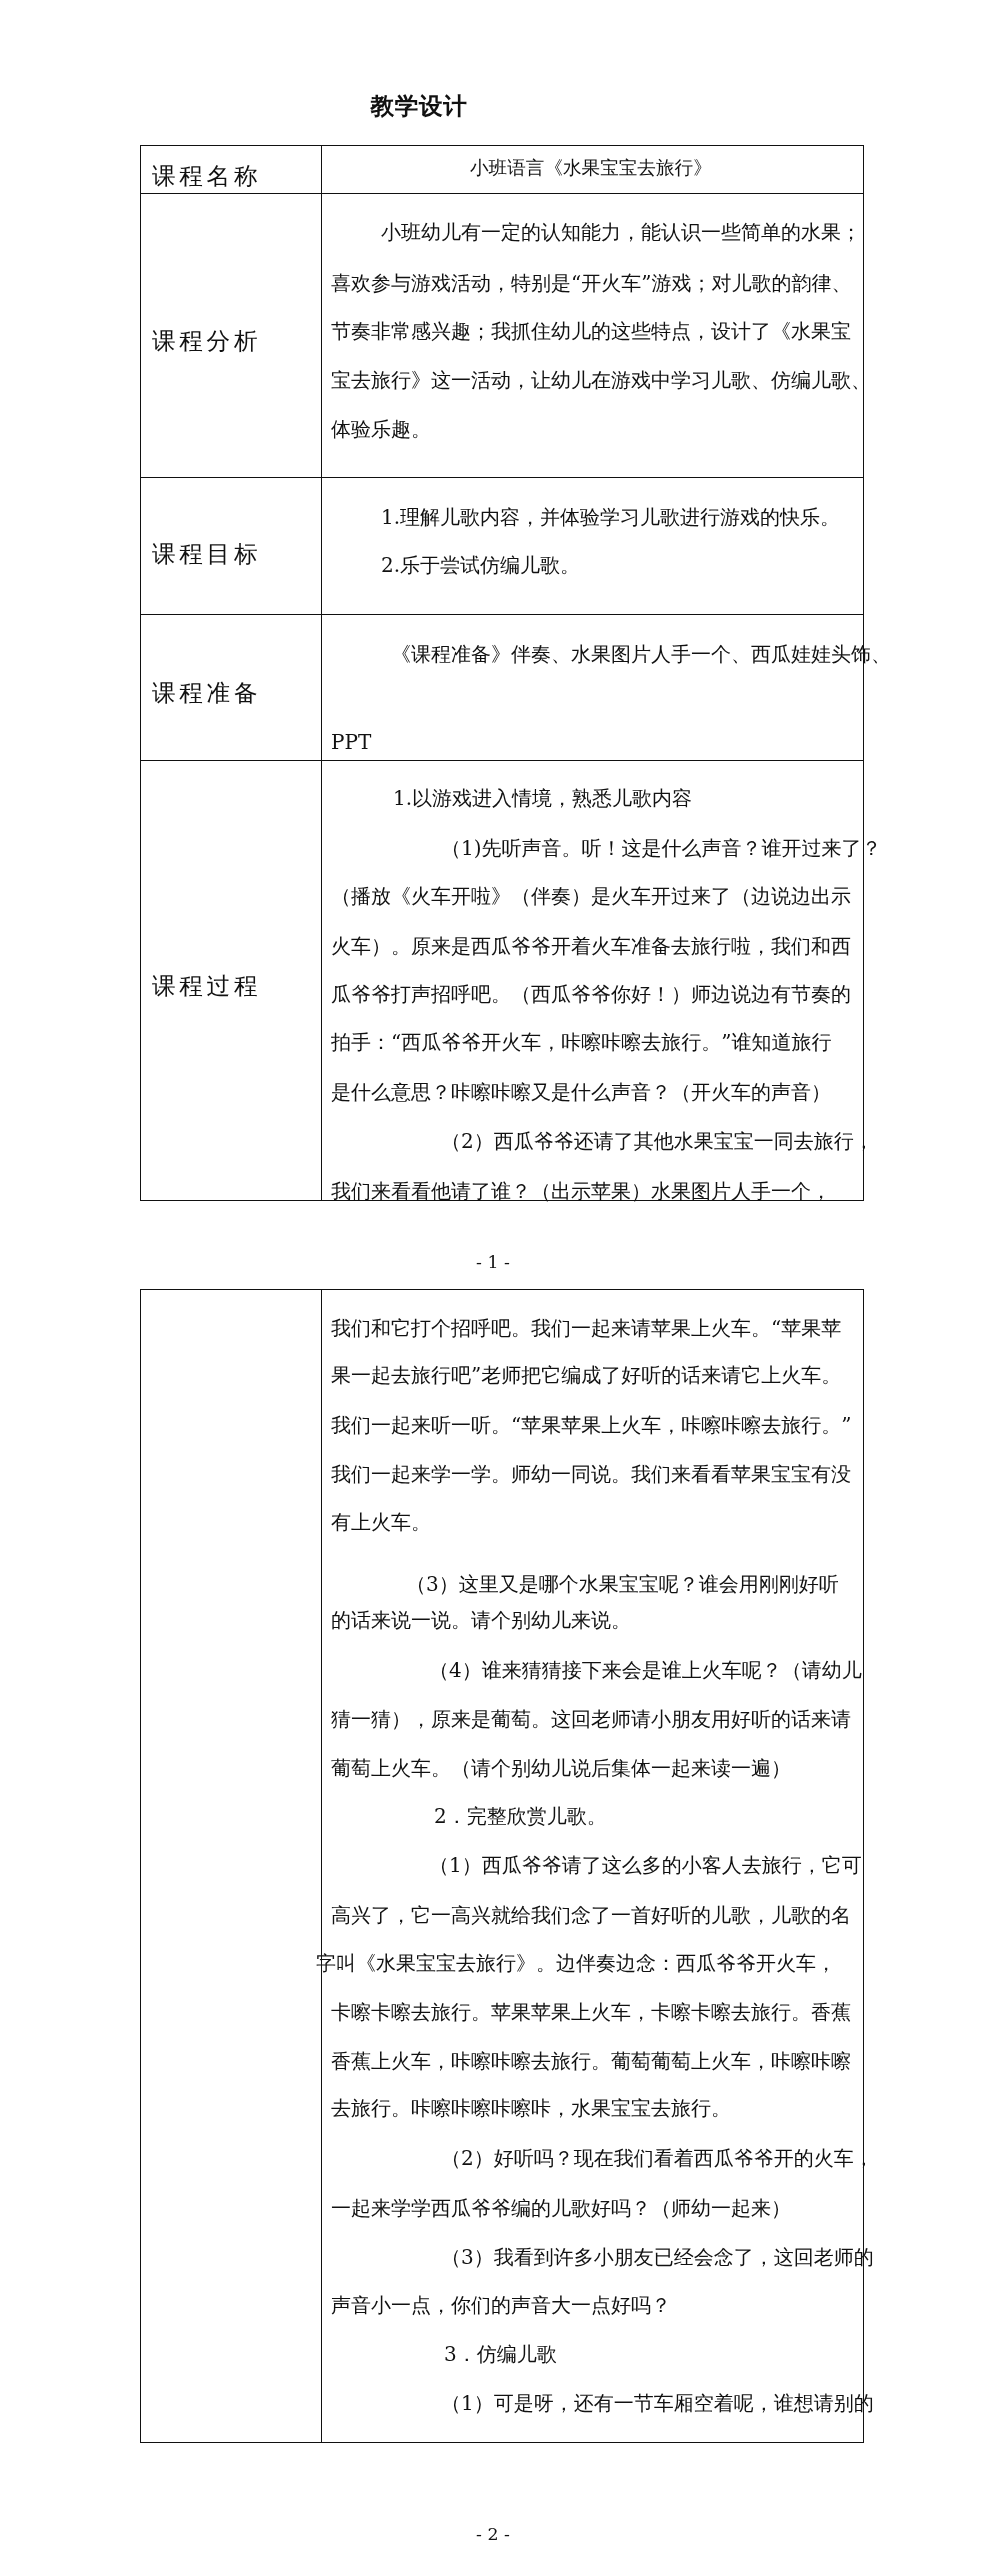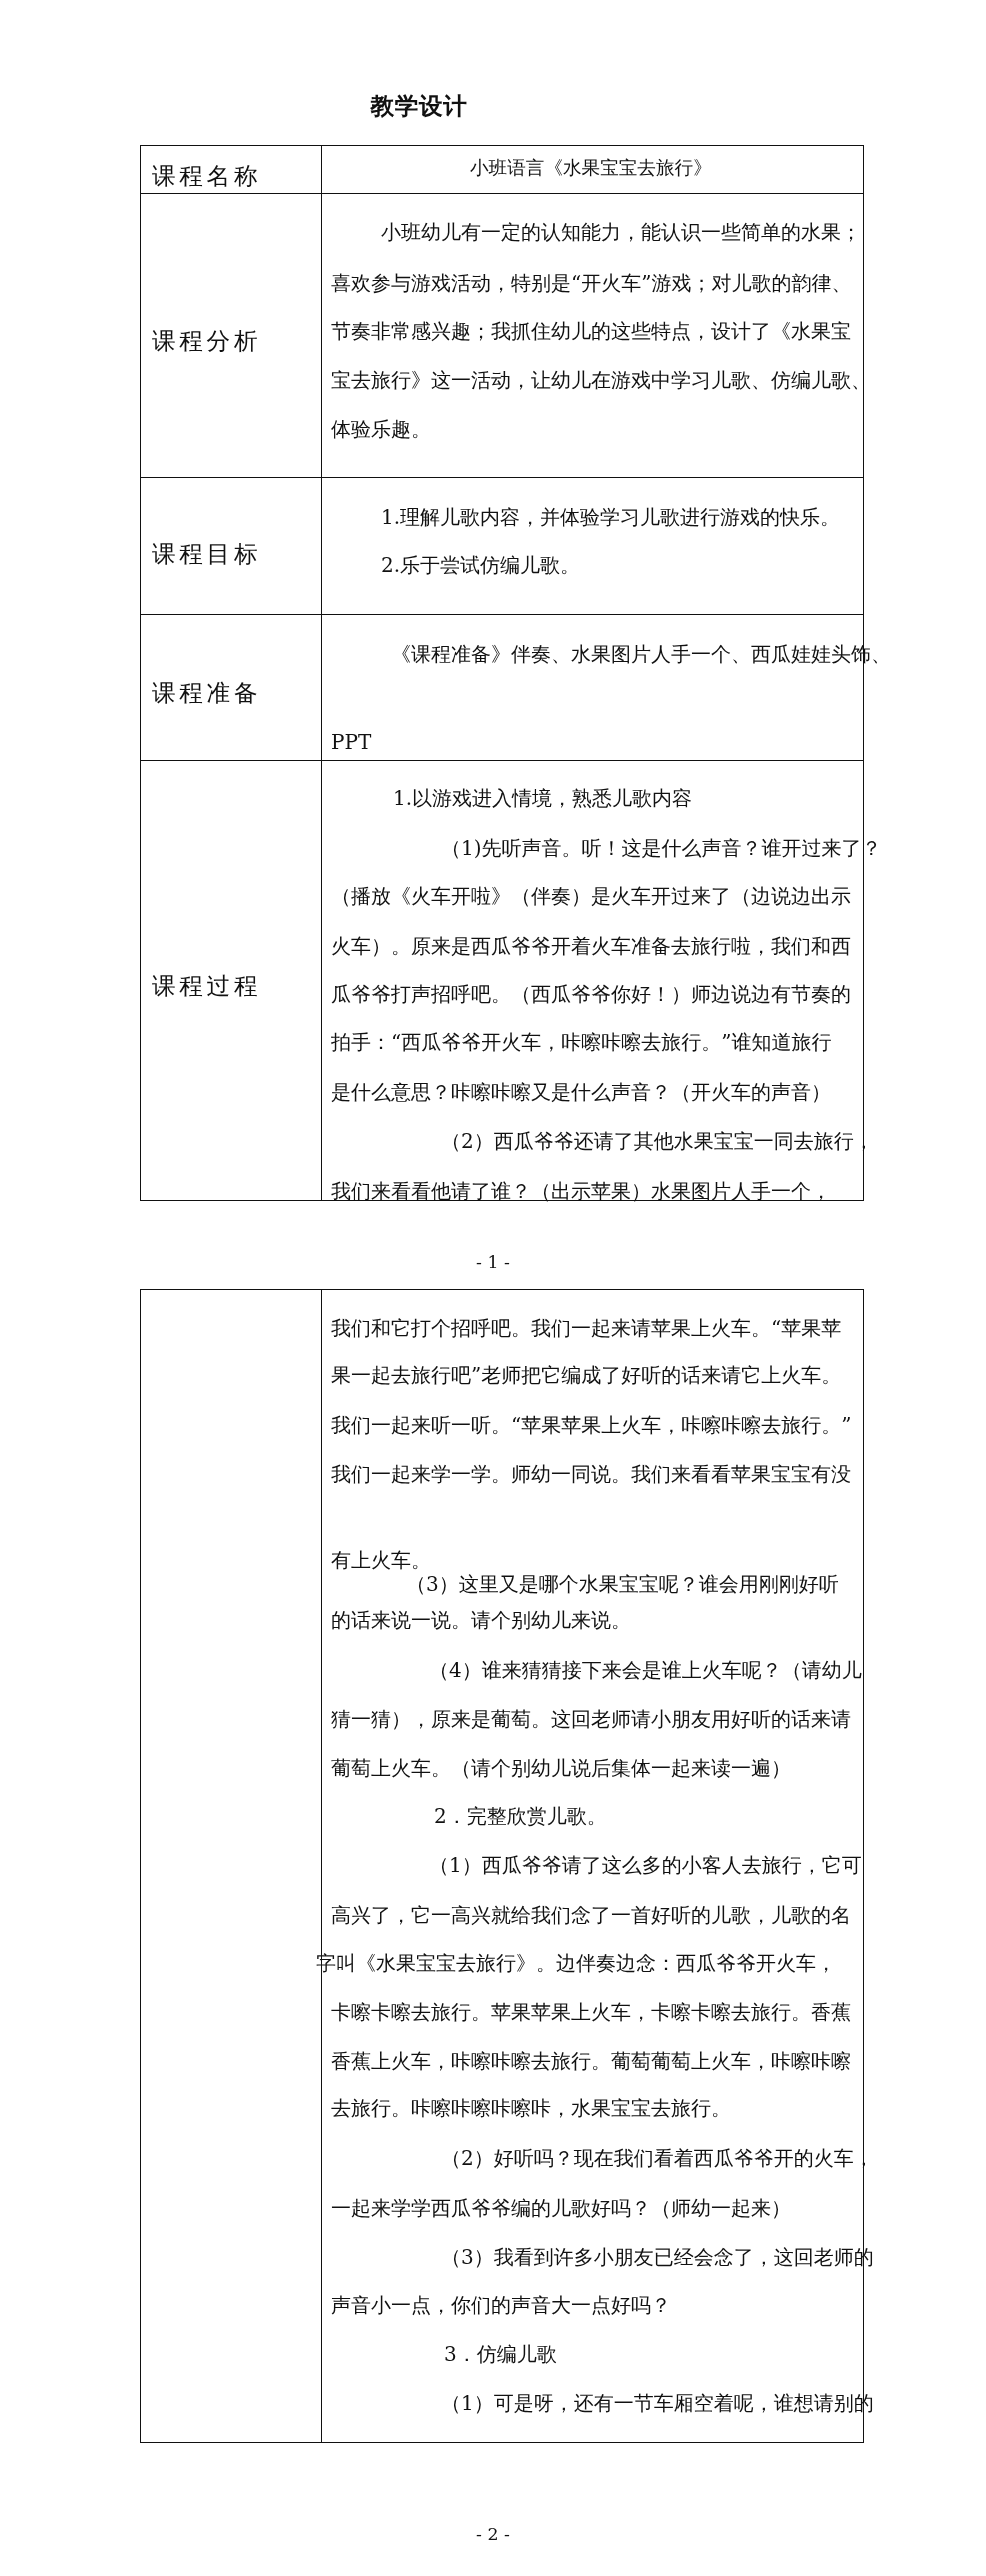--- a/index.html
+++ b/index.html
@@ -85,21 +85,21 @@
   <div class="hline" style="top:1289px;"></div>
   <div class="hline" style="top:2442px;"></div>
   <div class="vline" style="left:140px;top:1289px;height:1154px;"></div>
   <div class="vline" style="left:321px;top:1289px;height:1154px;"></div>
   <div class="vline" style="left:863px;top:1289px;height:1154px;"></div>
 
   <div class="line" style="left:331px;top:1328px;">我们和它打个招呼吧。我们一起来请苹果上火车。“苹果苹</div>
   <div class="line" style="left:331px;top:1375px;">果一起去旅行吧”老师把它编成了好听的话来请它上火车。</div>
   <div class="line" style="left:331px;top:1425px;">我们一起来听一听。“苹果苹果上火车，咔嚓咔嚓去旅行。”</div>
   <div class="line" style="left:331px;top:1474px;">我们一起来学一学。师幼一同说。我们来看看苹果宝宝有没</div>
-  <div class="line" style="left:331px;top:1522px;margin-top:38px;">有上火车。</div>
+  <div class="line" style="left:331px;top:1522px;">有上火车。</div>
   <div class="line" style="left:406px;top:1572px;margin-top:12px;">（3）这里又是哪个水果宝宝呢？谁会用刚刚好听</div>
   <div class="line" style="left:331px;top:1620px;">的话来说一说。请个别幼儿来说。</div>
   <div class="line" style="left:429px;top:1670px;">（4）谁来猜猜接下来会是谁上火车呢？（请幼儿</div>
   <div class="line" style="left:331px;top:1719px;">猜一猜），原来是葡萄。这回老师请小朋友用好听的话来请</div>
   <div class="line" style="left:331px;top:1768px;">葡萄上火车。（请个别幼儿说后集体一起来读一遍）</div>
   <div class="line" style="left:434px;top:1816px;">2．完整欣赏儿歌。</div>
   <div class="line" style="left:429px;top:1865px;">（1）西瓜爷爷请了这么多的小客人去旅行，它可</div>
   <div class="line" style="left:331px;top:1915px;">高兴了，它一高兴就给我们念了一首好听的儿歌，儿歌的名</div>
   <div class="line" style="left:316px;top:1963px;">字叫《水果宝宝去旅行》。边伴奏边念：西瓜爷爷开火车，</div>
   <div class="line" style="left:331px;top:2012px;">卡嚓卡嚓去旅行。苹果苹果上火车，卡嚓卡嚓去旅行。香蕉</div>

